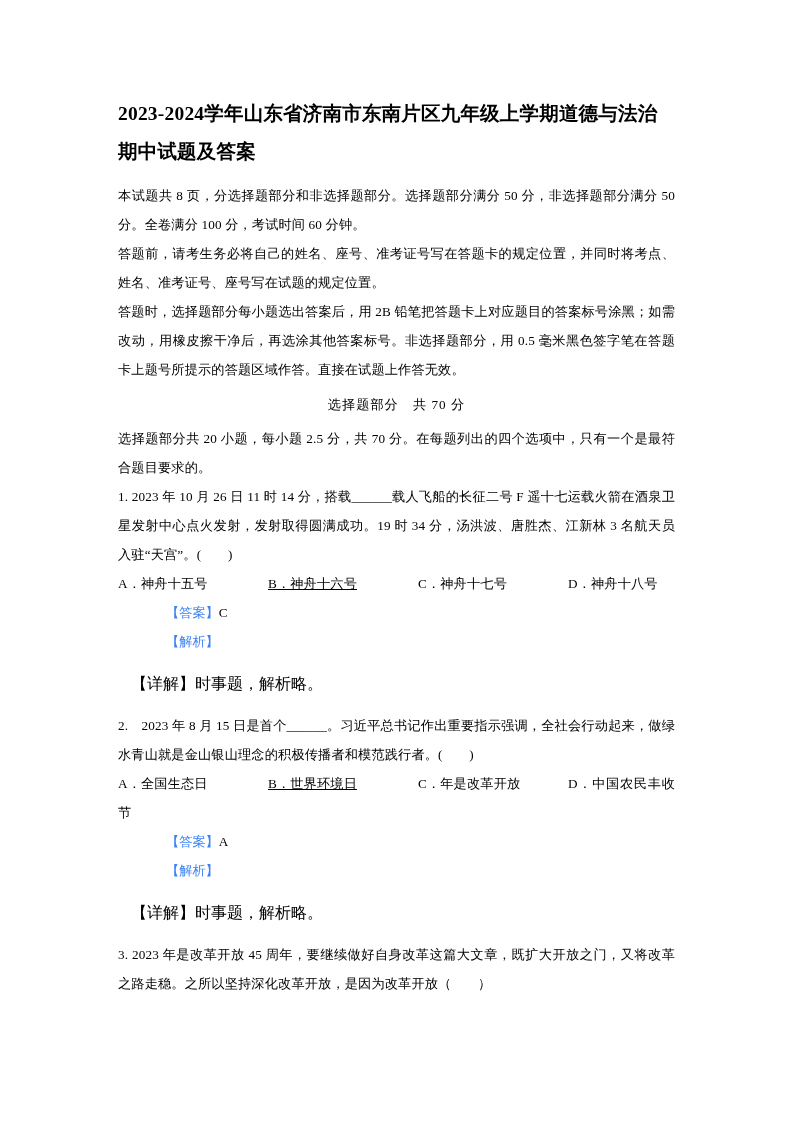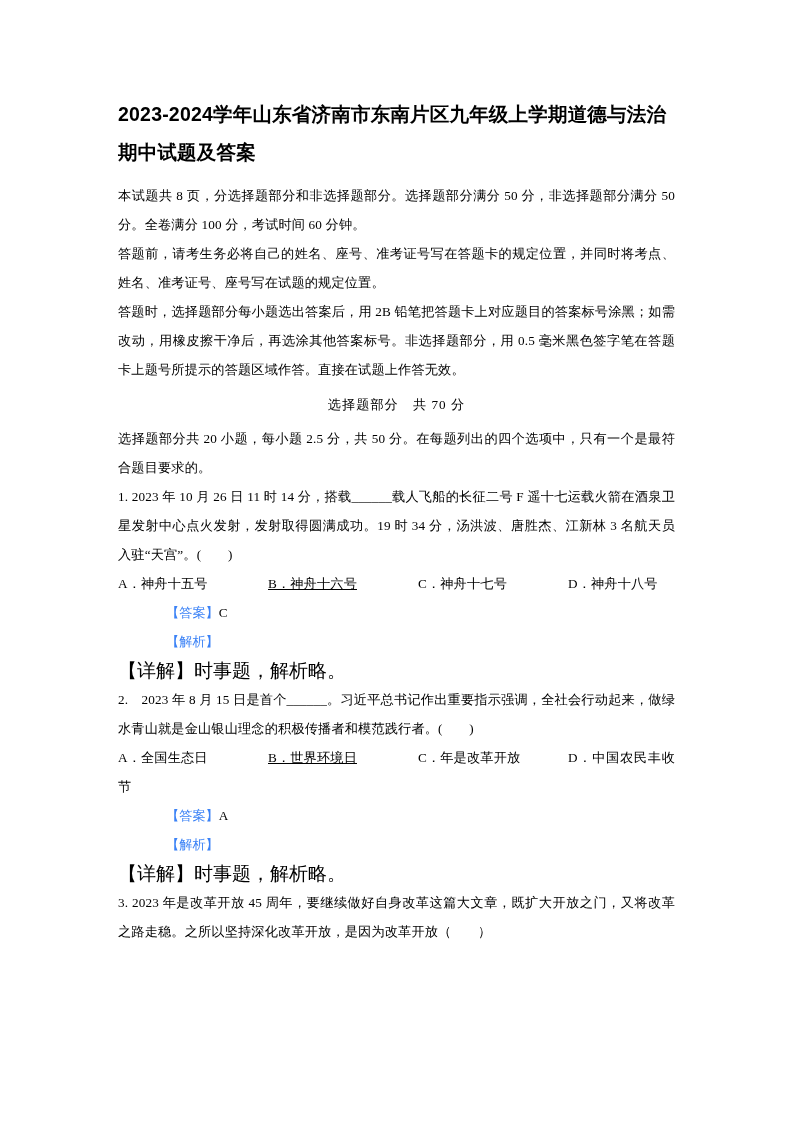--- a/index.html
+++ b/index.html
@@ -15,21 +15,21 @@
     -webkit-font-smoothing: antialiased;
   }
   .page {
     position: relative;
     width: 793px;
     height: 1122px;
     box-sizing: border-box;
     padding: 95px 118px 40px 118px;
   }
   .doc-title {
-    font-family: Liberation Sans, sans-serif;
+    font-family: Liberation Serif, serif;
     font-weight: bold;
     font-size: 19.5px;
     line-height: 38px;
     letter-spacing: 0.2px;
     margin: 0 0 10px 0;
     text-align: left;
   }
   p.para {
     font-size: 13.2px;
     line-height: 29px;
@@ -62,42 +62,42 @@
   .answer-line {
     font-size: 13.2px;
     line-height: 29px;
     margin: 0;
   }
   .tag-box {
     color: #3b82f6;
     margin-left: 48px;
   }
   .detail-line {
-    font-size: 19px;
+    font-size: 16px;
     line-height: 29px;
-    margin: 0;
+    margin: 13px;
   }
   .q-block {
     margin: 0;
   }
 </style>
 </head>
 <body>
 
 <div class="page">
 
   <h1 class="doc-title">2023-2024学年山东省济南市东南片区九年级上学期道德与法治期中试题及答案</h1>
 
   <p class="para">本试题共 8 页，分选择题部分和非选择题部分。选择题部分满分 50 分，非选择题部分满分 50 分。全卷满分 100 分，考试时间 60 分钟。</p>
   <p class="para">答题前，请考生务必将自己的姓名、座号、准考证号写在答题卡的规定位置，并同时将考点、姓名、准考证号、座号写在试题的规定位置。</p>
   <p class="para">答题时，选择题部分每小题选出答案后，用 2B 铅笔把答题卡上对应题目的答案标号涂黑；如需改动，用橡皮擦干净后，再选涂其他答案标号。非选择题部分，用 0.5 毫米黑色签字笔在答题卡上题号所提示的答题区域作答。直接在试题上作答无效。</p>
 
   <p class="sect-head">选择题部分　共 70 分</p>
 
-  <p class="para">选择题部分共 20 小题，每小题 2.5 分，共 50 分。在每题列出的四个选项中，只有一个是最符合题目要求的。</p>
+  <p class="para">选择题部分共 20 小题，每小题 2.5 分，共 70 分。在每题列出的四个选项中，只有一个是最符合题目要求的。</p>
 
   <div class="q-block">
     <p class="para">1. 2023 年 10 月 26 日 11 时 14 分，搭载______载人飞船的长征二号 F 遥十七运载火箭在酒泉卫星发射中心点火发射，发射取得圆满成功。19 时 34 分，汤洪波、唐胜杰、江新林 3 名航天员入驻“天宫”。(　　)</p>
     <p class="options">
       <span class="opt opt-a">A．神舟十五号</span><span class="opt opt-b">B．神舟十六号</span><span class="opt opt-c">C．神舟十七号</span><span class="opt opt-d">D．神舟十八号</span>
     </p>
     <p class="answer-line"><span class="tag-box">【答案】</span><span>C</span></p>
     <p class="answer-line"><span class="tag-box">【解析】</span></p>
     <p class="detail-line"><span>【详解】</span><span>时事题，解析略。</span></p>
   </div>

